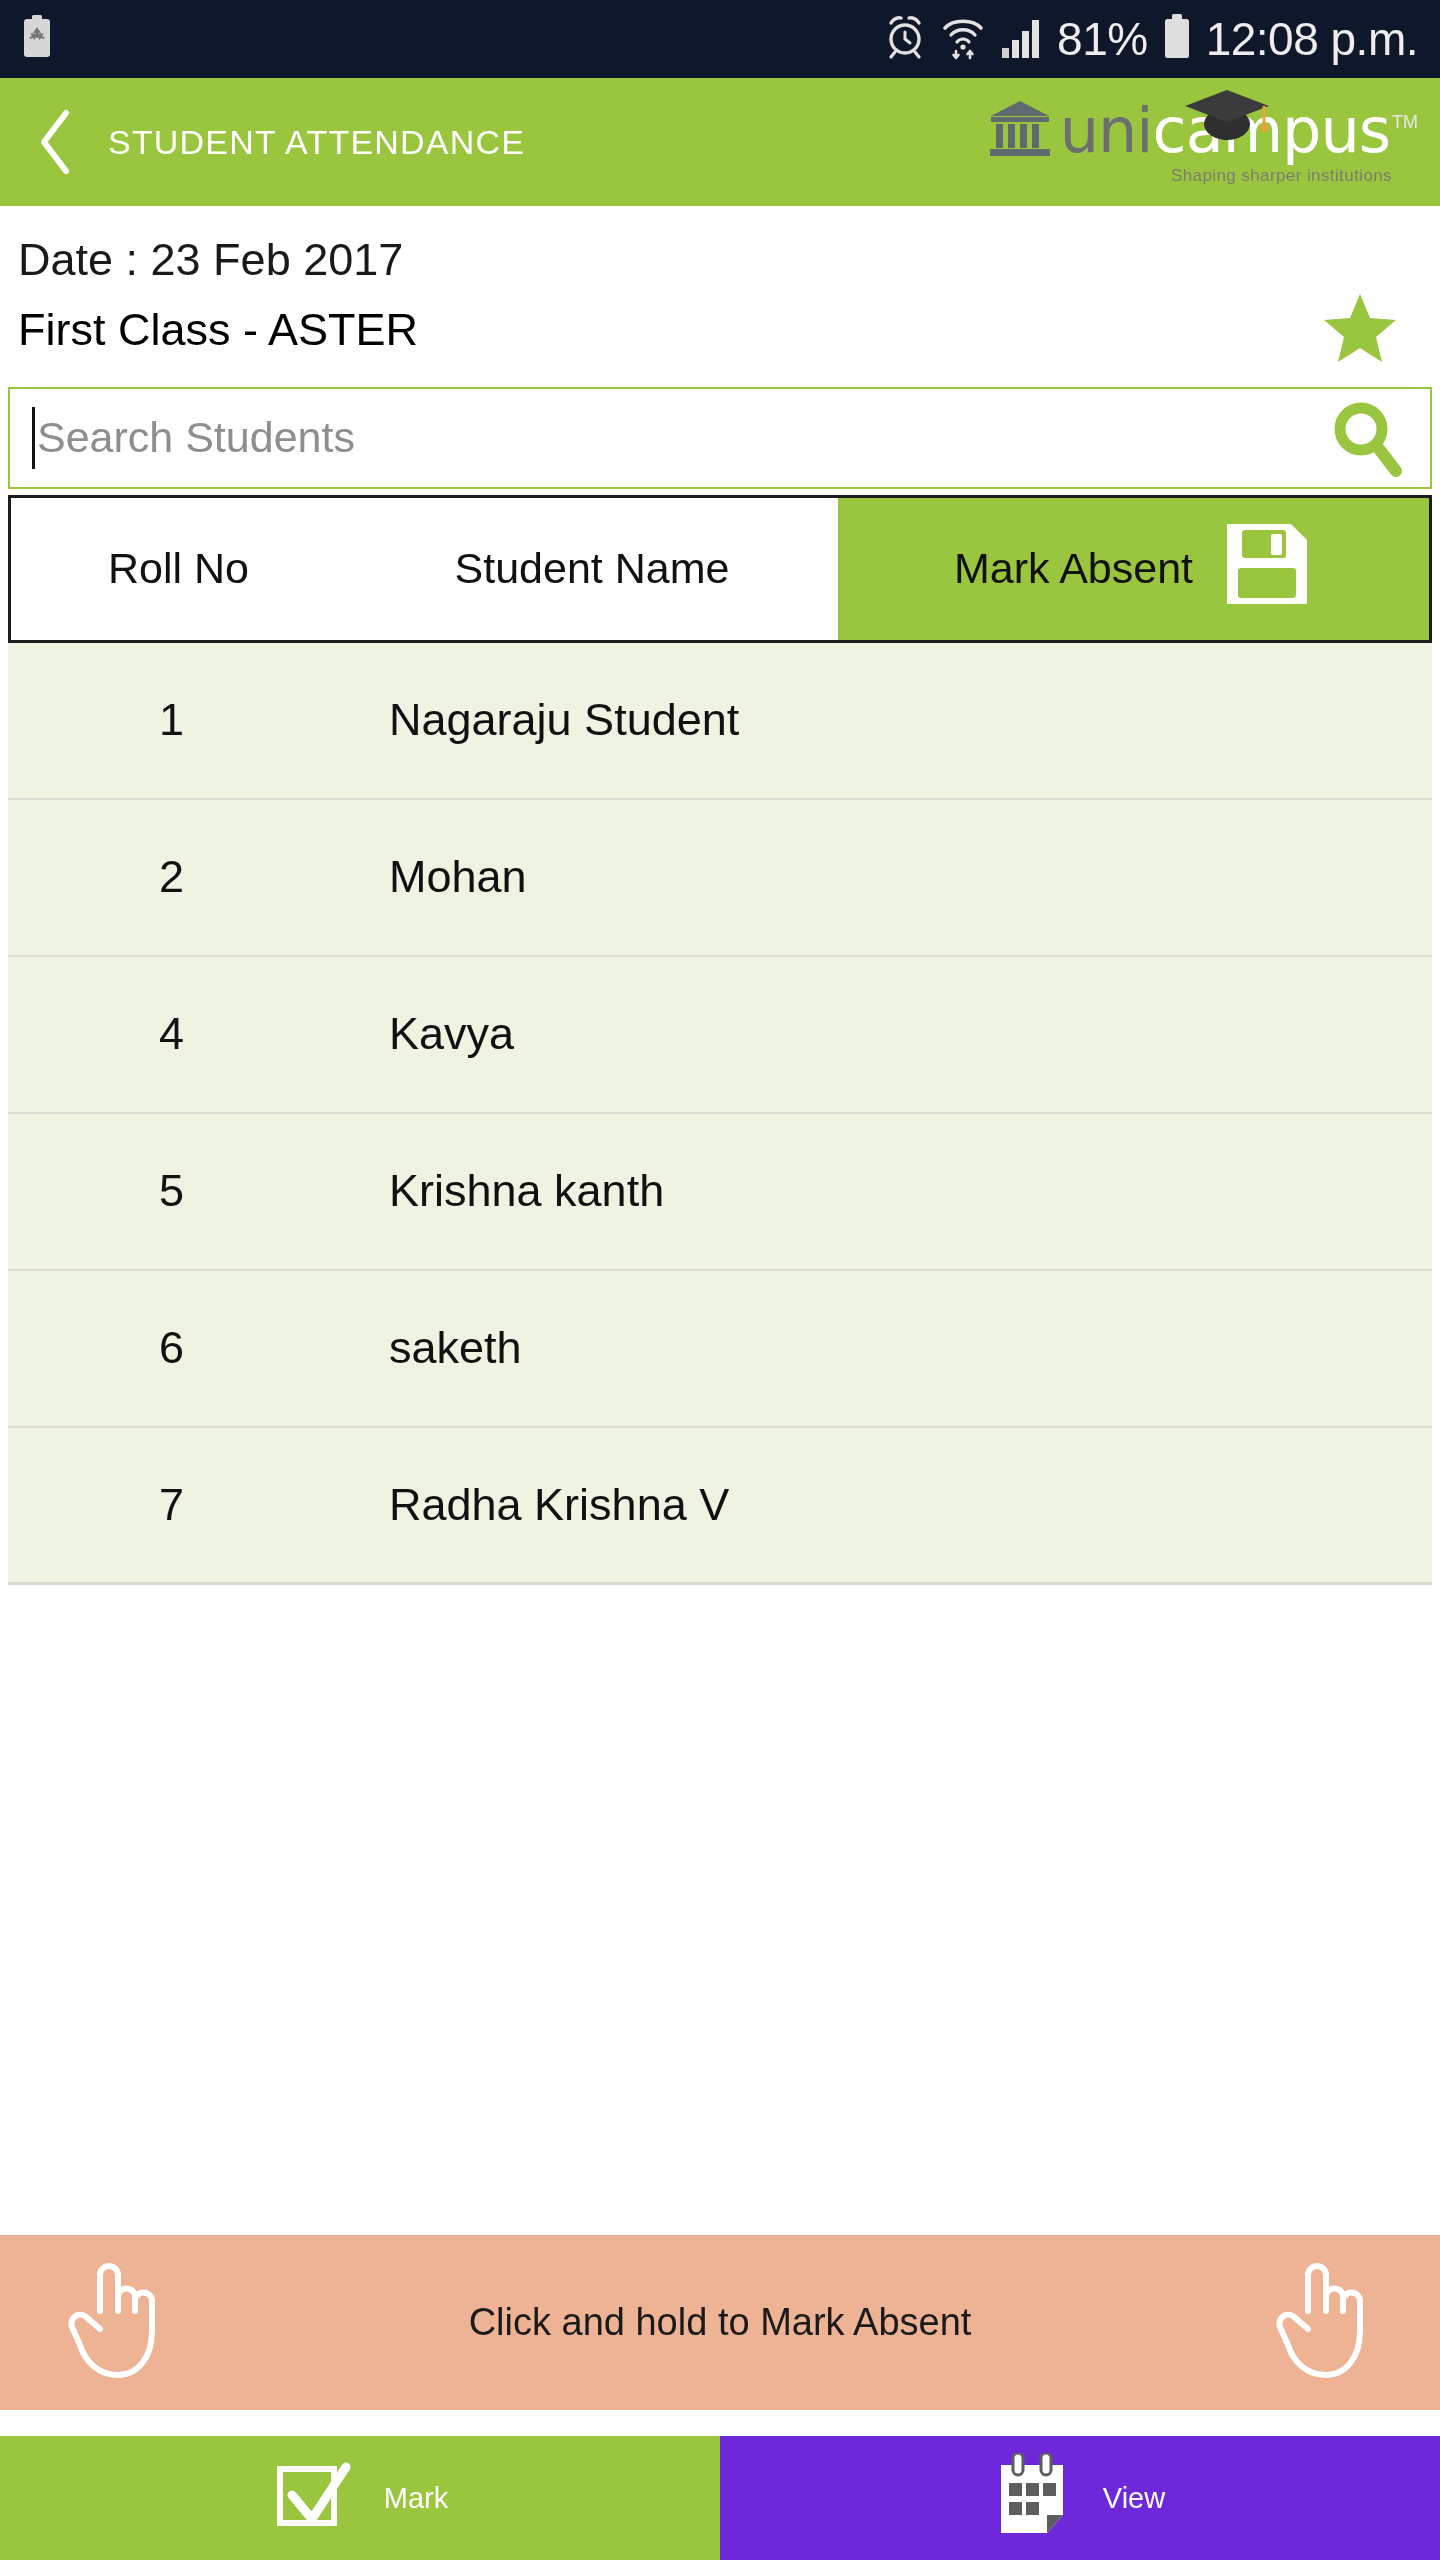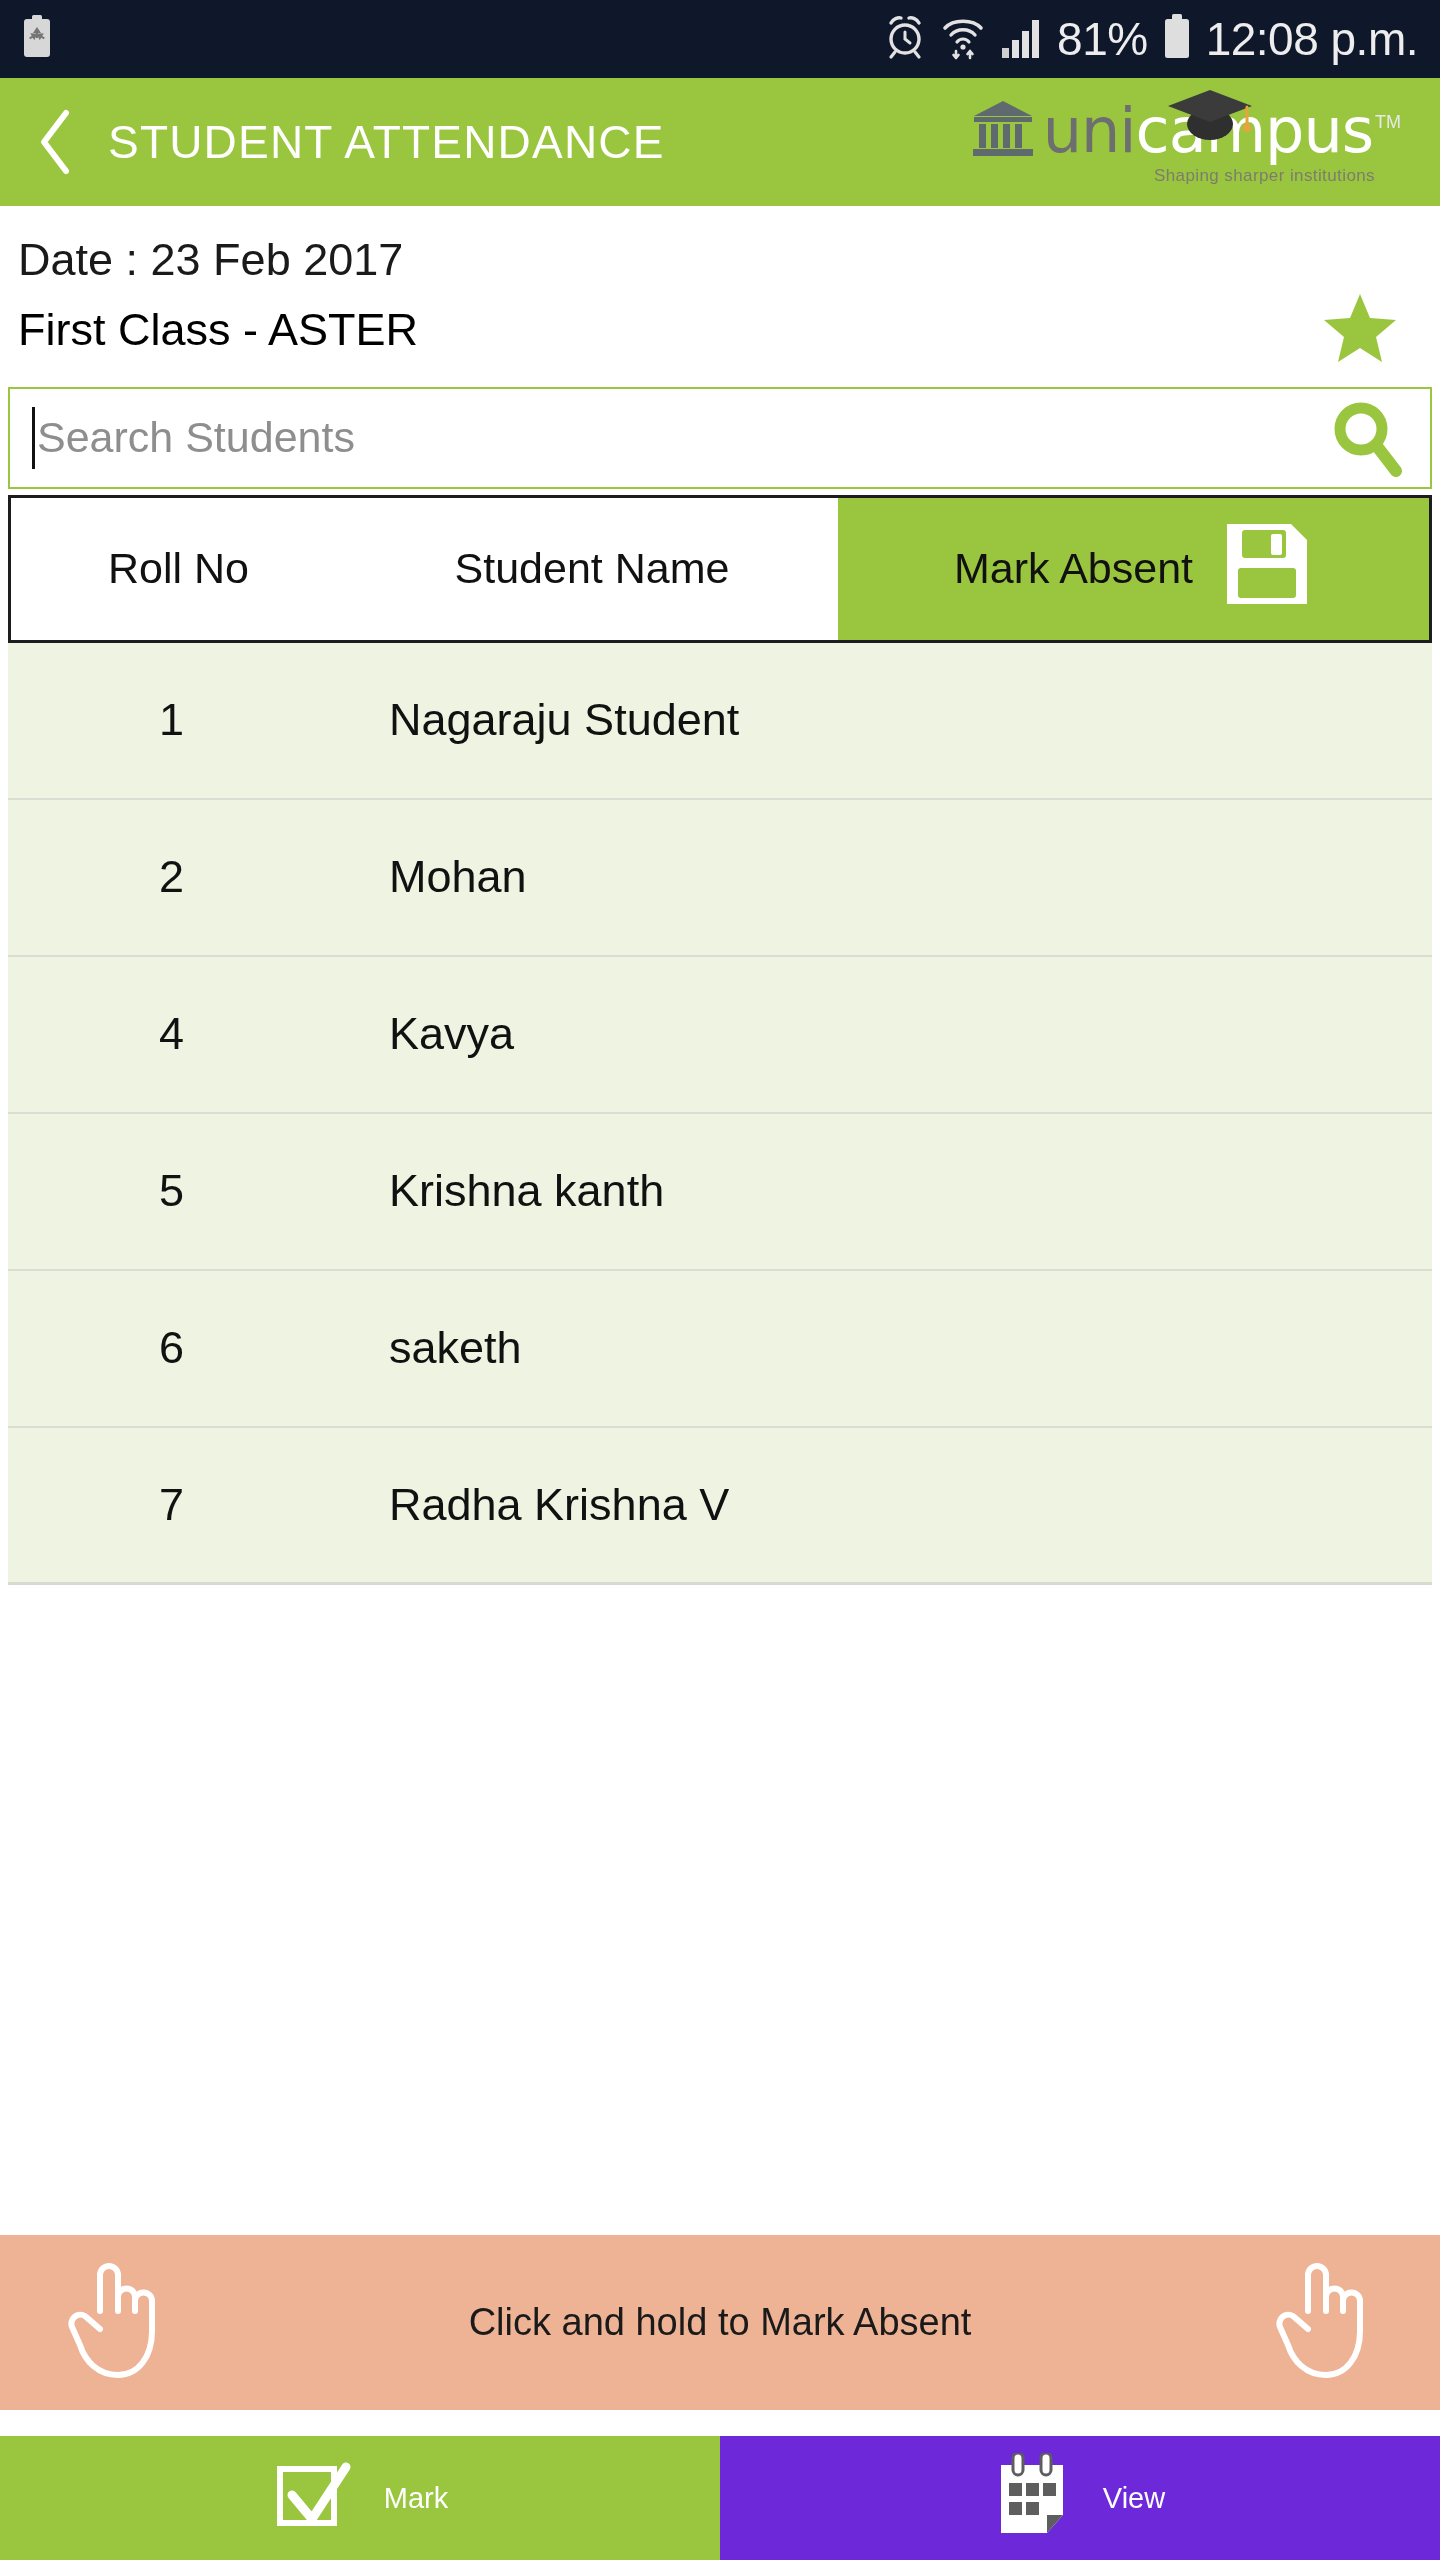--- a/index.html
+++ b/index.html
@@ -59,29 +59,29 @@
   .back-chevron {
     width: 60px;
     height: 72px;
     display: flex;
     align-items: center;
     justify-content: center;
     cursor: pointer;
   }
   .appbar-title {
     color: #ffffff;
-    font-size: 46px;
+    font-size: 34px;
     font-weight: 400;
     letter-spacing: 1.2px;
     margin-left: 22px;
     white-space: nowrap;
   }
   .logo {
     position: absolute;
-    right: 39px;
+    right: 22px;
     top: 50%;
     transform: translateY(-50%);
     display: flex;
     flex-direction: column;
     align-items: flex-end;
   }
   .logo-main { display: flex; align-items: center; position: relative; }
   .logo-word {
     font-size: 62px;
     line-height: 0.9;

